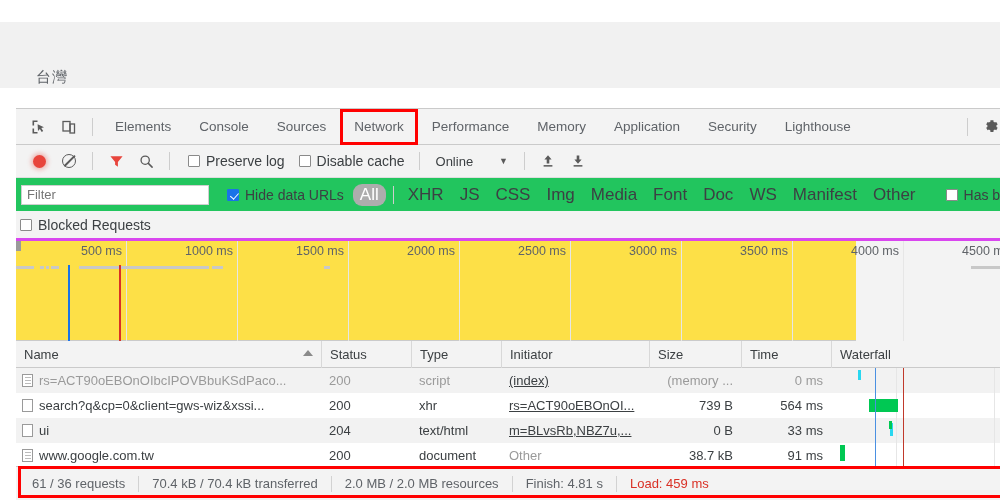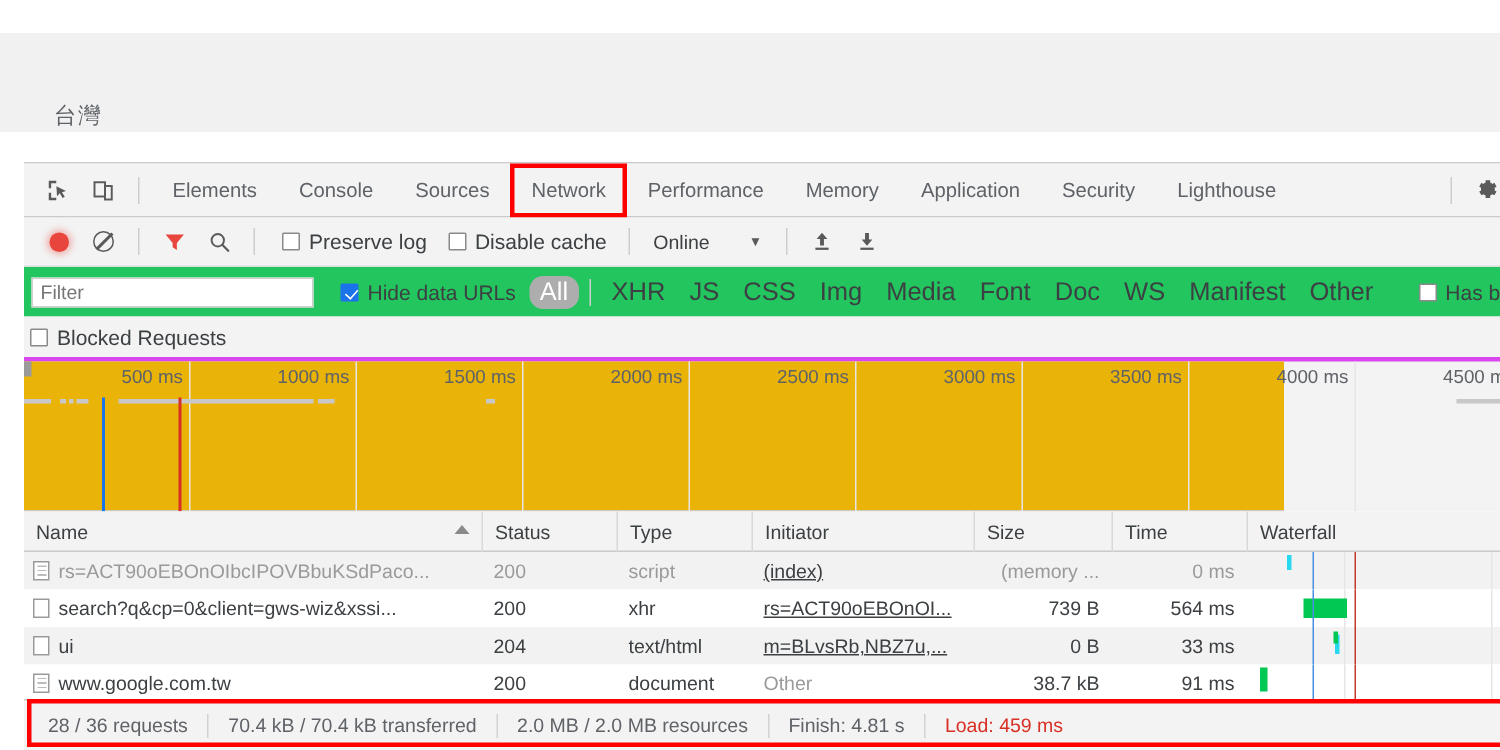--- a/index.html
+++ b/index.html
@@ -124,21 +124,21 @@
   
   .blockedrow {
     position:relative; height:30px; width:1000px;
     background:#f3f3f3; border-bottom:3px solid #d946ef;
     display:flex; align-items:center;
   }
 
   
   .overview {
     position:relative; width:840px; height:100px;
-    background:#eab308; border-bottom:1px solid #cacaca;
+    background:#fde047; border-bottom:1px solid #cacaca;
   }
   .tickwrap { position:absolute; top:0; height:100px; }
   .tickline {
     position:absolute; right:0; top:0; width:1px; height:100px;
     background:#e6e6e6;
   }
   .ticklabel {
     position:absolute; right:5px; top:3px;
     font-size:12.5px; color:#5f6368; white-space:nowrap;
   }
@@ -534,21 +534,21 @@
           <span class="wf-divider" style="left:65px"></span>
           <span class="wf-divider" style="left:163px"></span>
           <span class="wf-bar wf-green" style="left:9px;width:5px;top:2px;height:16px"></span>
           <span class="wf-blue" style="left:44px"></span>
           <span class="wf-red" style="left:72px"></span>
         </div>
       </div>
     </div>
 
     <div class="statusbar">
-      <span class="sitem">28 / 36 requests</span>
+      <span class="sitem">61 / 36 requests</span>
       <span class="sitem">70.4 kB / 70.4 kB transferred</span>
       <span class="sitem">2.0 MB / 2.0 MB resources</span>
       <span class="sitem">Finish: 4.81 s</span>
       <span class="sitem red">Load: 459 ms</span>
       <span class="status-red"></span>
     </div>
 
   </div>
 </div>
 

